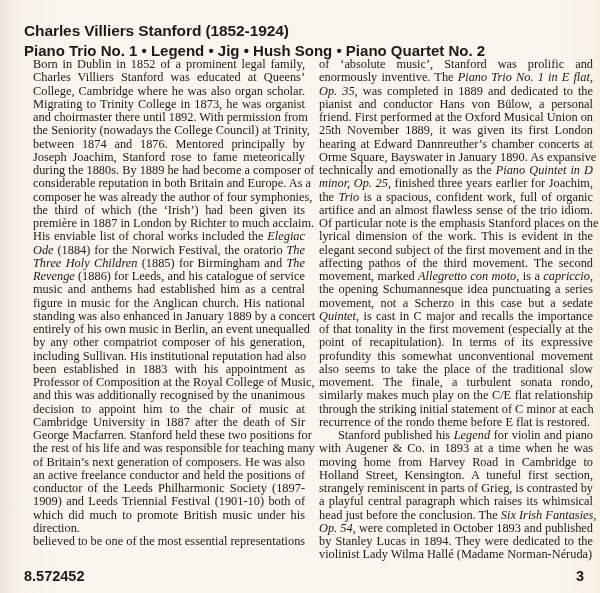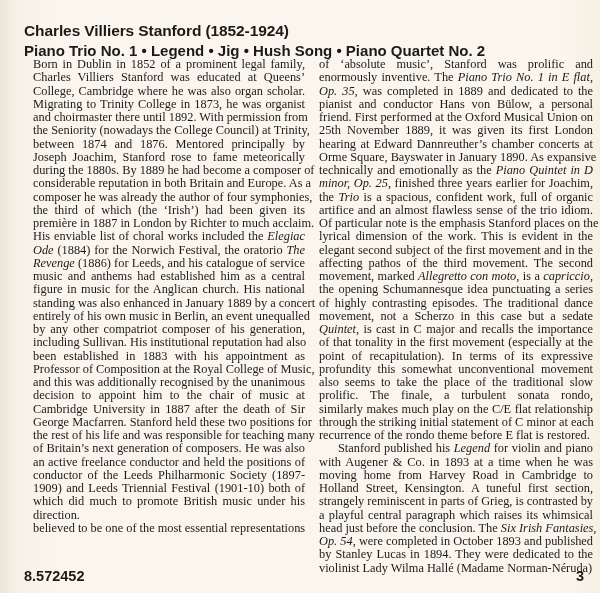--- a/index.html
+++ b/index.html
@@ -58,20 +58,21 @@
       <span class="line">the Seniority (nowadays the College Council) at Trinity,</span>
       <span class="line">between 1874 and 1876. Mentored principally by</span>
       <span class="line">Joseph Joachim, Stanford rose to fame meteorically</span>
       <span class="line">during the 1880s. By 1889 he had become a composer of</span>
       <span class="line">considerable reputation in both Britain and Europe. As a</span>
       <span class="line">composer he was already the author of four symphonies,</span>
       <span class="line">the third of which (the ‘Irish’) had been given its</span>
       <span class="line">première in 1887 in London by Richter to much acclaim.</span>
       <span class="line">His enviable list of choral works included the <i>Elegiac</i></span>
       <span class="line"><i>Ode</i> (1884) for the Norwich Festival, the oratorio <i>The</i></span>
+      <span class="line"><i>Three Holy Children</i> (1885) for Birmingham and <i>The</i></span>
       <span class="line"><i>Revenge</i> (1886) for Leeds, and his catalogue of service</span>
       <span class="line">music and anthems had established him as a central</span>
       <span class="line">figure in music for the Anglican church. His national</span>
       <span class="line">standing was also enhanced in January 1889 by a concert</span>
       <span class="line">entirely of his own music in Berlin, an event unequalled</span>
       <span class="line">by any other compatriot composer of his generation,</span>
       <span class="line">including Sullivan. His institutional reputation had also</span>
       <span class="line">been established in 1883 with his appointment as</span>
       <span class="line">Professor of Composition at the Royal College of Music,</span>
       <span class="line">and this was additionally recognised by the unanimous</span>
@@ -99,28 +100,27 @@
       <span class="line">technically and emotionally as the <i>Piano Quintet in D</i></span>
       <span class="line"><i>minor, Op. 25</i>, finished three years earlier for Joachim,</span>
       <span class="line">the <i>Trio</i> is a spacious, confident work, full of organic</span>
       <span class="line">artifice and an almost flawless sense of the trio idiom.</span>
       <span class="line">Of particular note is the emphasis Stanford places on the</span>
       <span class="line">lyrical dimension of the work. This is evident in the</span>
       <span class="line">elegant second subject of the first movement and in the</span>
       <span class="line">affecting pathos of the third movement. The second</span>
       <span class="line">movement, marked <i>Allegretto con moto</i>, is a <i>capriccio</i>,</span>
       <span class="line">the opening Schumannesque idea punctuating a series</span>
-      <span class="line">of highly contrasting episodes. The traditional dance</span>
       <span class="line">movement, not a Scherzo in this case but a sedate</span>
       <span class="line"><i>Quintet</i>, is cast in C major and recalls the importance</span>
       <span class="line">of that tonality in the first movement (especially at the</span>
       <span class="line">point of recapitulation). In terms of its expressive</span>
       <span class="line">profundity this somewhat unconventional movement</span>
       <span class="line">also seems to take the place of the traditional slow</span>
-      <span class="line">prolific. The finale, a turbulent sonata rondo,</span>
+      <span class="line">movement. The finale, a turbulent sonata rondo,</span>
       <span class="line">similarly makes much play on the C/E flat relationship</span>
       <span class="line">through the striking initial statement of C minor at each</span>
       <span class="line last">recurrence of the rondo theme before E flat is restored.</span>
       <span class="line" style="padding-left: 19px;">Stanford published his <i>Legend</i> for violin and piano</span>
       <span class="line">with Augener &amp; Co. in 1893 at a time when he was</span>
       <span class="line">moving home from Harvey Road in Cambridge to</span>
       <span class="line">Holland Street, Kensington. A tuneful first section,</span>
       <span class="line">strangely reminiscent in parts of Grieg, is contrasted by</span>
       <span class="line">a playful central paragraph which raises its whimsical</span>
       <span class="line">head just before the conclusion. The <i>Six Irish Fantasies,</i></span>

